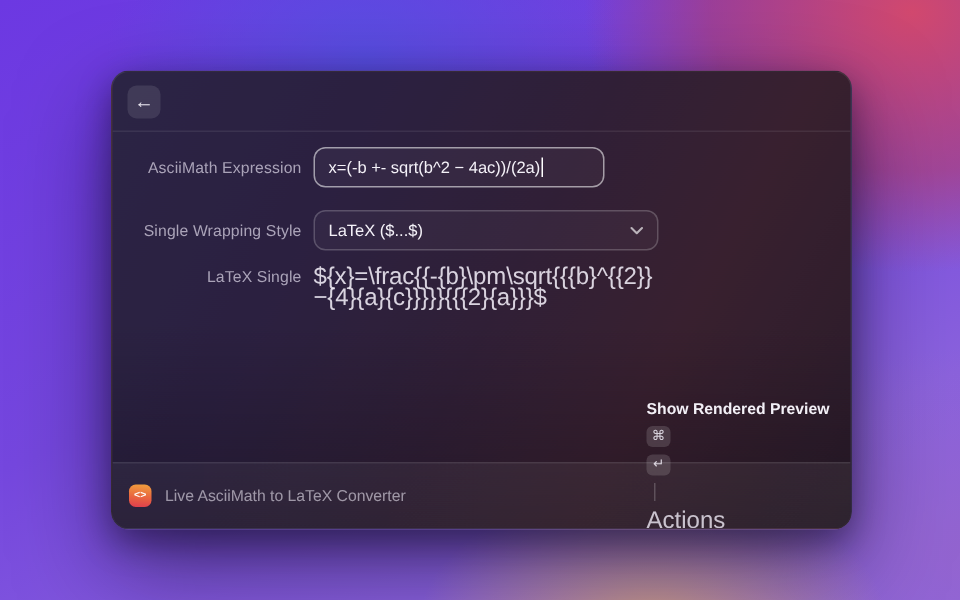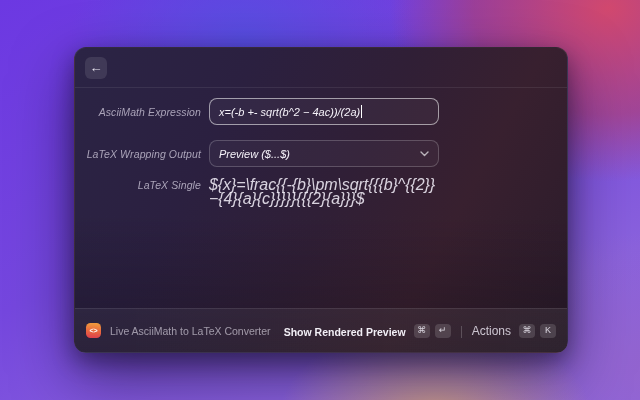--- a/index.html
+++ b/index.html
@@ -40,37 +40,37 @@
   .back-btn {
     width: 22px; height: 22px;
     border-radius: 6px;
     background: rgba(255,255,255,0.1);
     color: #e8e5ef;
     display: flex; align-items: center; justify-content: center;
     font-size: 13px; line-height: 1;
     cursor: pointer;
   }
 
-  .form-area { position: absolute; left: 0; right: 0; top: 40px; bottom: 28px; font-style: italic; }
+  .form-area { position: absolute; left: 0; right: 0; top: 40px; bottom: 28px; }
 
   .form-row { position: absolute; left: 0; display: flex; align-items: center; }
   .form-row.top-align { align-items: flex-start; }
 
   .field-label {
     width: 126px;
     margin-right: 8px;
     text-align: right;
     font-size: 10.5px;
     font-weight: 500;
     color: #aaa3b8;
     letter-spacing: 0.1px;
   }
 
   .text-input {
-    width: 230px; height: 27px;
+    width: 194px; height: 27px;
     border: 1px solid rgba(255,255,255,0.55);
     border-radius: 8px;
     background: rgba(255,255,255,0.04);
     display: flex; align-items: center;
     padding: 0 9px;
     color: #f4f1f8;
     font-size: 11px;
     font-weight: 500;
     white-space: nowrap;
     cursor: text;
@@ -128,21 +128,21 @@
     display: flex; align-items: center; justify-content: center;
     letter-spacing: 0;
     flex: none;
   }
   .footer-title {
     margin-left: 9px;
     font-size: 10.5px;
     color: rgba(233,228,240,0.6);
     white-space: nowrap;
   }
-  .footer-right { margin-left: auto; display: flex; align-items: flex-end; gap: 5px; }
+  .footer-right { margin-left: auto; display: flex; align-items: flex-start; gap: 5px; flex-direction: column; }
   .primary-label {
     font-size: 10.5px; font-weight: 700;
     color: #f2eff6;
     margin-right: 3px;
     white-space: nowrap;
     cursor: pointer;
   }
   .key-badge {
     min-width: 16px; height: 14px;
     padding: 0 3px;
@@ -152,21 +152,21 @@
     font-size: 9px;
     display: flex; align-items: center; justify-content: center;
     line-height: 1;
   }
   .footer-divider {
     width: 1px; height: 12px;
     background: rgba(255,255,255,0.2);
     margin: 0 5px;
   }
   .actions-label {
-    font-size: 12px;
+    font-size: 16px;
     color: rgba(235,231,242,0.82);
     margin-right: 3px;
     cursor: pointer;
   }
 </style>
 </head>
 <body>
 
 <div class="desktop">
   <div class="window">
@@ -181,23 +181,23 @@
 
       <div class="form-row row-asciimath">
         <div class="field-label">AsciiMath Expression</div>
         <div class="text-input">
           <span>x=(-b +- sqrt(b^2 − 4ac))/(2a)</span>
             <span class="caret"></span>
         </div>
       </div>
 
       <div class="form-row row-wrapping">
-        <div class="field-label">LaTeX Wrapping Output</div>
+        <div class="field-label">Single Wrapping Style</div>
         <div class="dropdown">
-          <span>Preview ($...$)</span>
+          <span>LaTeX ($...$)</span>
           <span class="chev">
             <svg width="9" height="6" viewBox="0 0 9 6" fill="none">
               <path d="M1 1 L4.5 4.5 L8 1" stroke="rgba(255,255,255,0.65)" stroke-width="1.4" stroke-linecap="round" stroke-linejoin="round"></path>
             </svg>
           </span>
         </div>
       </div>
 
       <div class="form-row row-output top-align">
         <div class="field-label">LaTeX Single</div>

